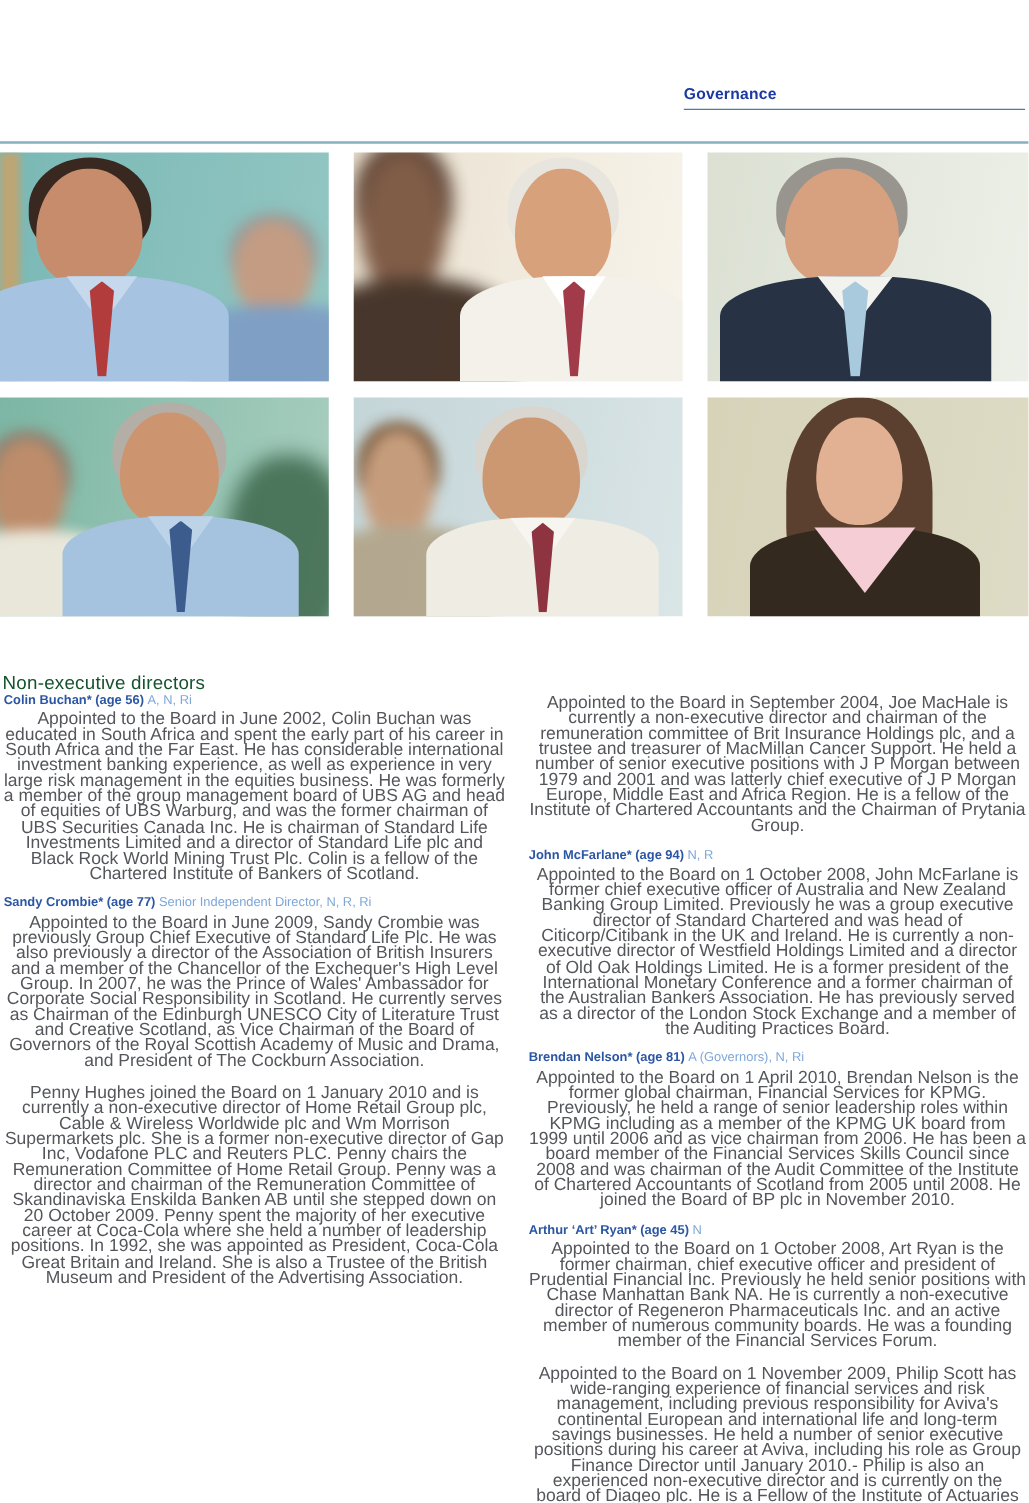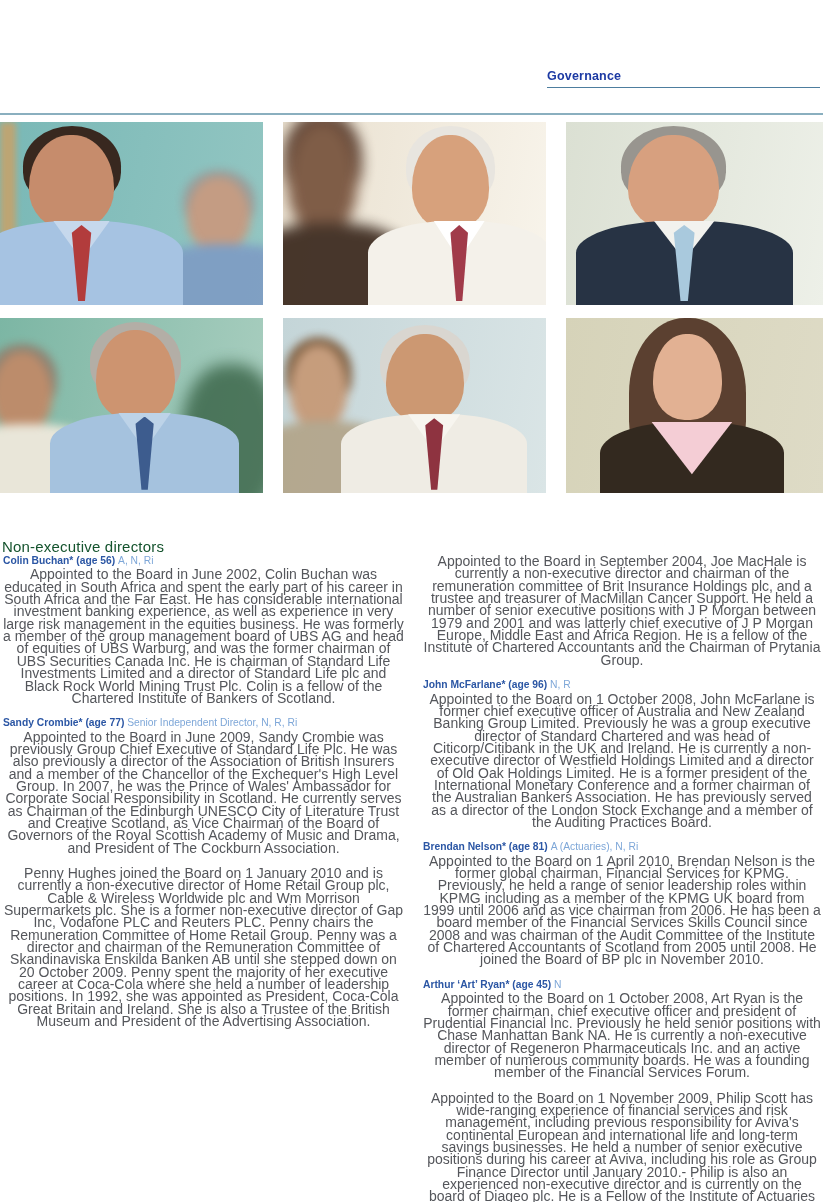--- a/index.html
+++ b/index.html
@@ -194,25 +194,25 @@
     <div class="director">
       <p>Penny Hughes joined the Board on 1 January 2010 and is currently a non-executive director of Home Retail Group plc, Cable &amp; Wireless Worldwide plc and Wm Morrison Supermarkets plc. She is a former non-executive director of Gap Inc, Vodafone PLC and Reuters PLC. Penny chairs the Remuneration Committee of Home Retail Group. Penny was a director and chairman of the Remuneration Committee of Skandinaviska Enskilda Banken AB until she stepped down on 20 October 2009. Penny spent the majority of her executive career at Coca-Cola where she held a number of leadership positions. In 1992, she was appointed as President, Coca-Cola Great Britain and Ireland. She is also a Trustee of the British Museum and President of the Advertising Association.</p>
     </div>
   </div>
 
   <div class="col col-right">
     <div class="director">
       <p>Appointed to the Board in September 2004, Joe MacHale is currently a non-executive director and chairman of the remuneration committee of Brit Insurance Holdings plc, and a trustee and treasurer of MacMillan Cancer Support. He held a number of senior executive positions with J P Morgan between 1979 and 2001 and was latterly chief executive of J P Morgan Europe, Middle East and Africa Region. He is a fellow of the Institute of Chartered Accountants and the Chairman of Prytania Group.</p>
     </div>
     <div class="director">
-      <h3><span class="dir-name">John McFarlane* (age 96)</span> <span class="dir-committees">N, R</span></h3>
+      <h3><span class="dir-name">John McFarlane* (age 94)</span> <span class="dir-committees">N, R</span></h3>
       <p>Appointed to the Board on 1 October 2008, John McFarlane is former chief executive officer of Australia and New Zealand Banking Group Limited. Previously he was a group executive director of Standard Chartered and was head of Citicorp/Citibank in the UK and Ireland. He is currently a non-executive director of Westfield Holdings Limited and a director of Old Oak Holdings Limited. He is a former president of the International Monetary Conference and a former chairman of the Australian Bankers Association. He has previously served as a director of the London Stock Exchange and a member of the Auditing Practices Board.</p>
     </div>
     <div class="director">
-      <h3><span class="dir-name">Brendan Nelson* (age 81)</span> <span class="dir-committees">A (Actuaries), N, Ri</span></h3>
+      <h3><span class="dir-name">Brendan Nelson* (age 81)</span> <span class="dir-committees">A (Governors), N, Ri</span></h3>
       <p>Appointed to the Board on 1 April 2010, Brendan Nelson is the former global chairman, Financial Services for KPMG. Previously, he held a range of senior leadership roles within KPMG including as a member of the KPMG UK board from 1999 until 2006 and as vice chairman from 2006. He has been a board member of the Financial Services Skills Council since 2008 and was chairman of the Audit Committee of the Institute of Chartered Accountants of Scotland from 2005 until 2008. He joined the Board of BP plc in November 2010.</p>
     </div>
     <div class="director">
       <h3><span class="dir-name">Arthur ‘Art’ Ryan* (age 45)</span> <span class="dir-committees">N</span></h3>
       <p>Appointed to the Board on 1 October 2008, Art Ryan is the former chairman, chief executive officer and president of Prudential Financial Inc. Previously he held senior positions with Chase Manhattan Bank NA. He is currently a non-executive director of Regeneron Pharmaceuticals Inc. and an active member of numerous community boards. He was a founding member of the Financial Services Forum.</p>
     </div>
     <div class="director">
       <p>Appointed to the Board on 1 November 2009, Philip Scott has wide-ranging experience of financial services and risk management, including previous responsibility for Aviva's continental European and international life and long-term savings businesses. He held a number of senior executive positions during his career at Aviva, including his role as Group Finance Director until January 2010.- Philip is also an experienced non-executive director and is currently on the board of Diageo plc. He is a Fellow of the Institute of Actuaries and The Association of Certified Public Accountants.</p>
     </div>
   </div>

